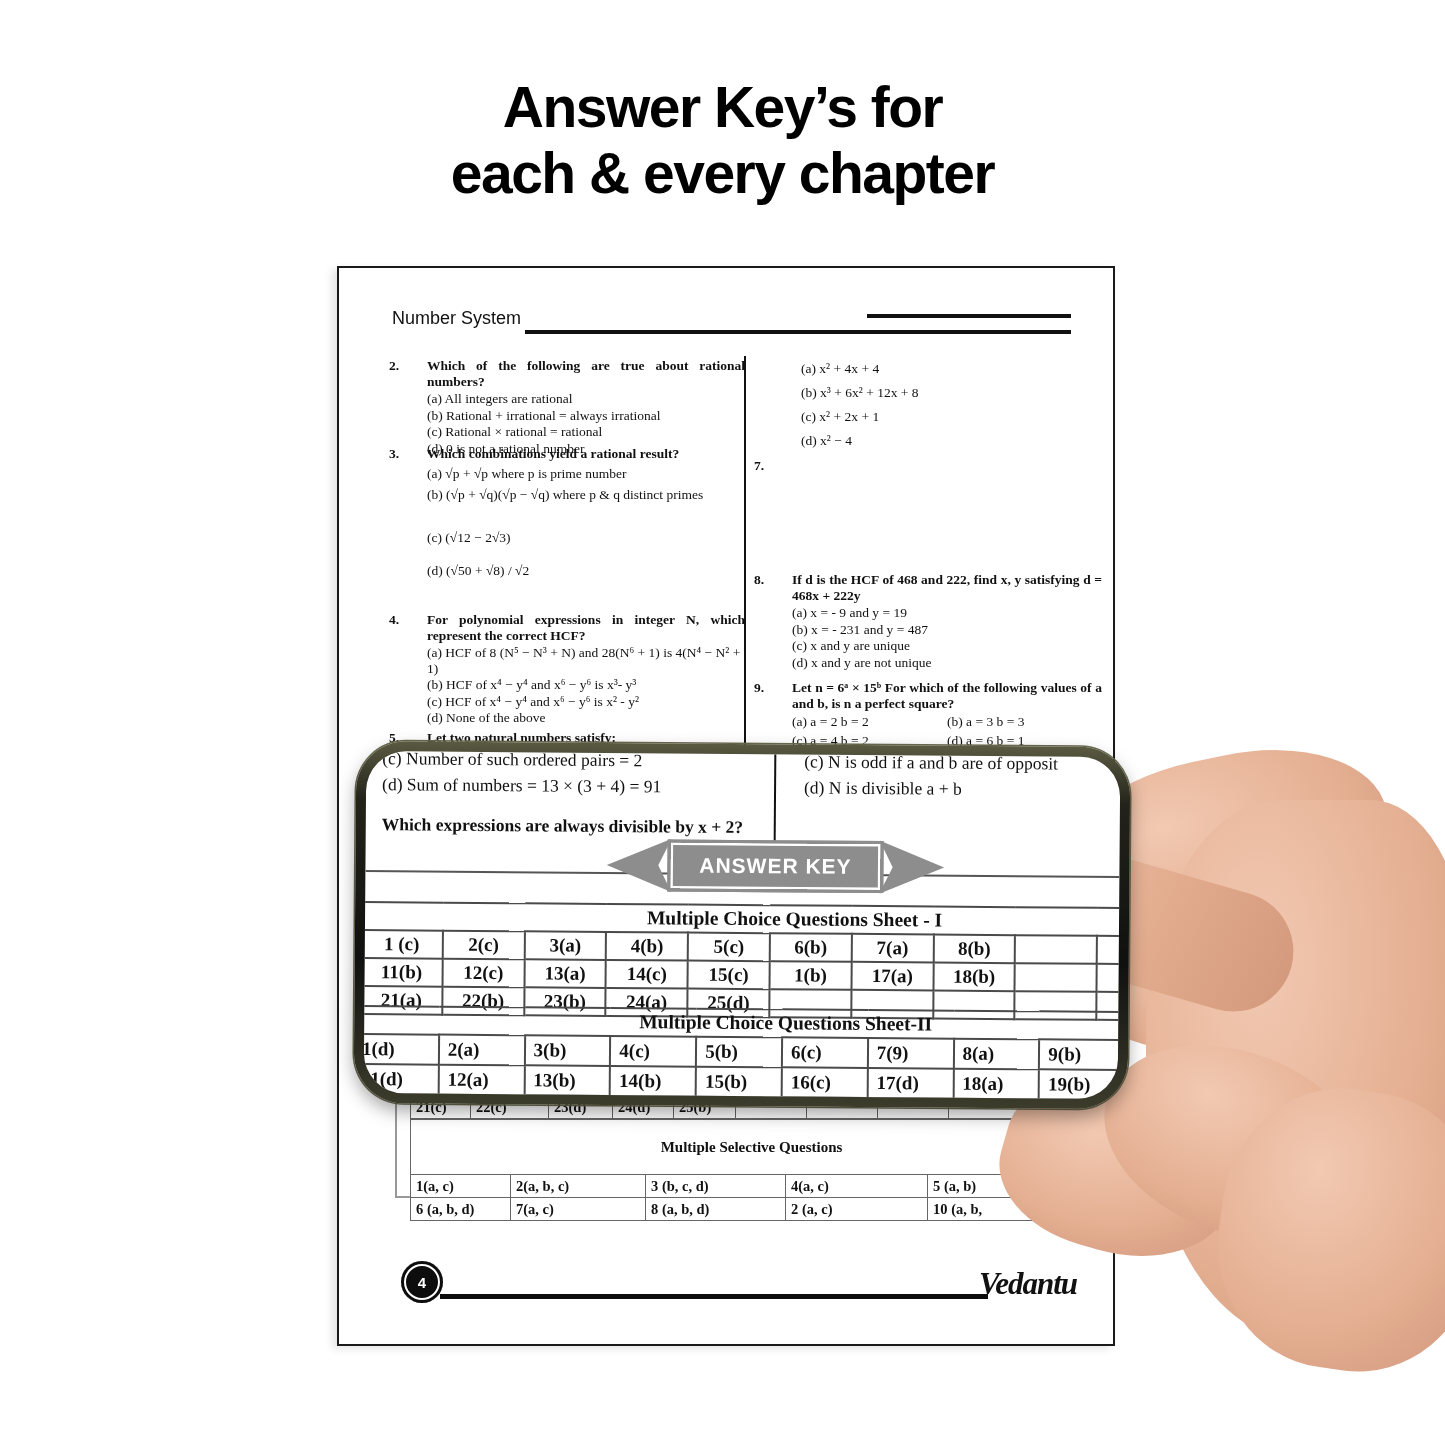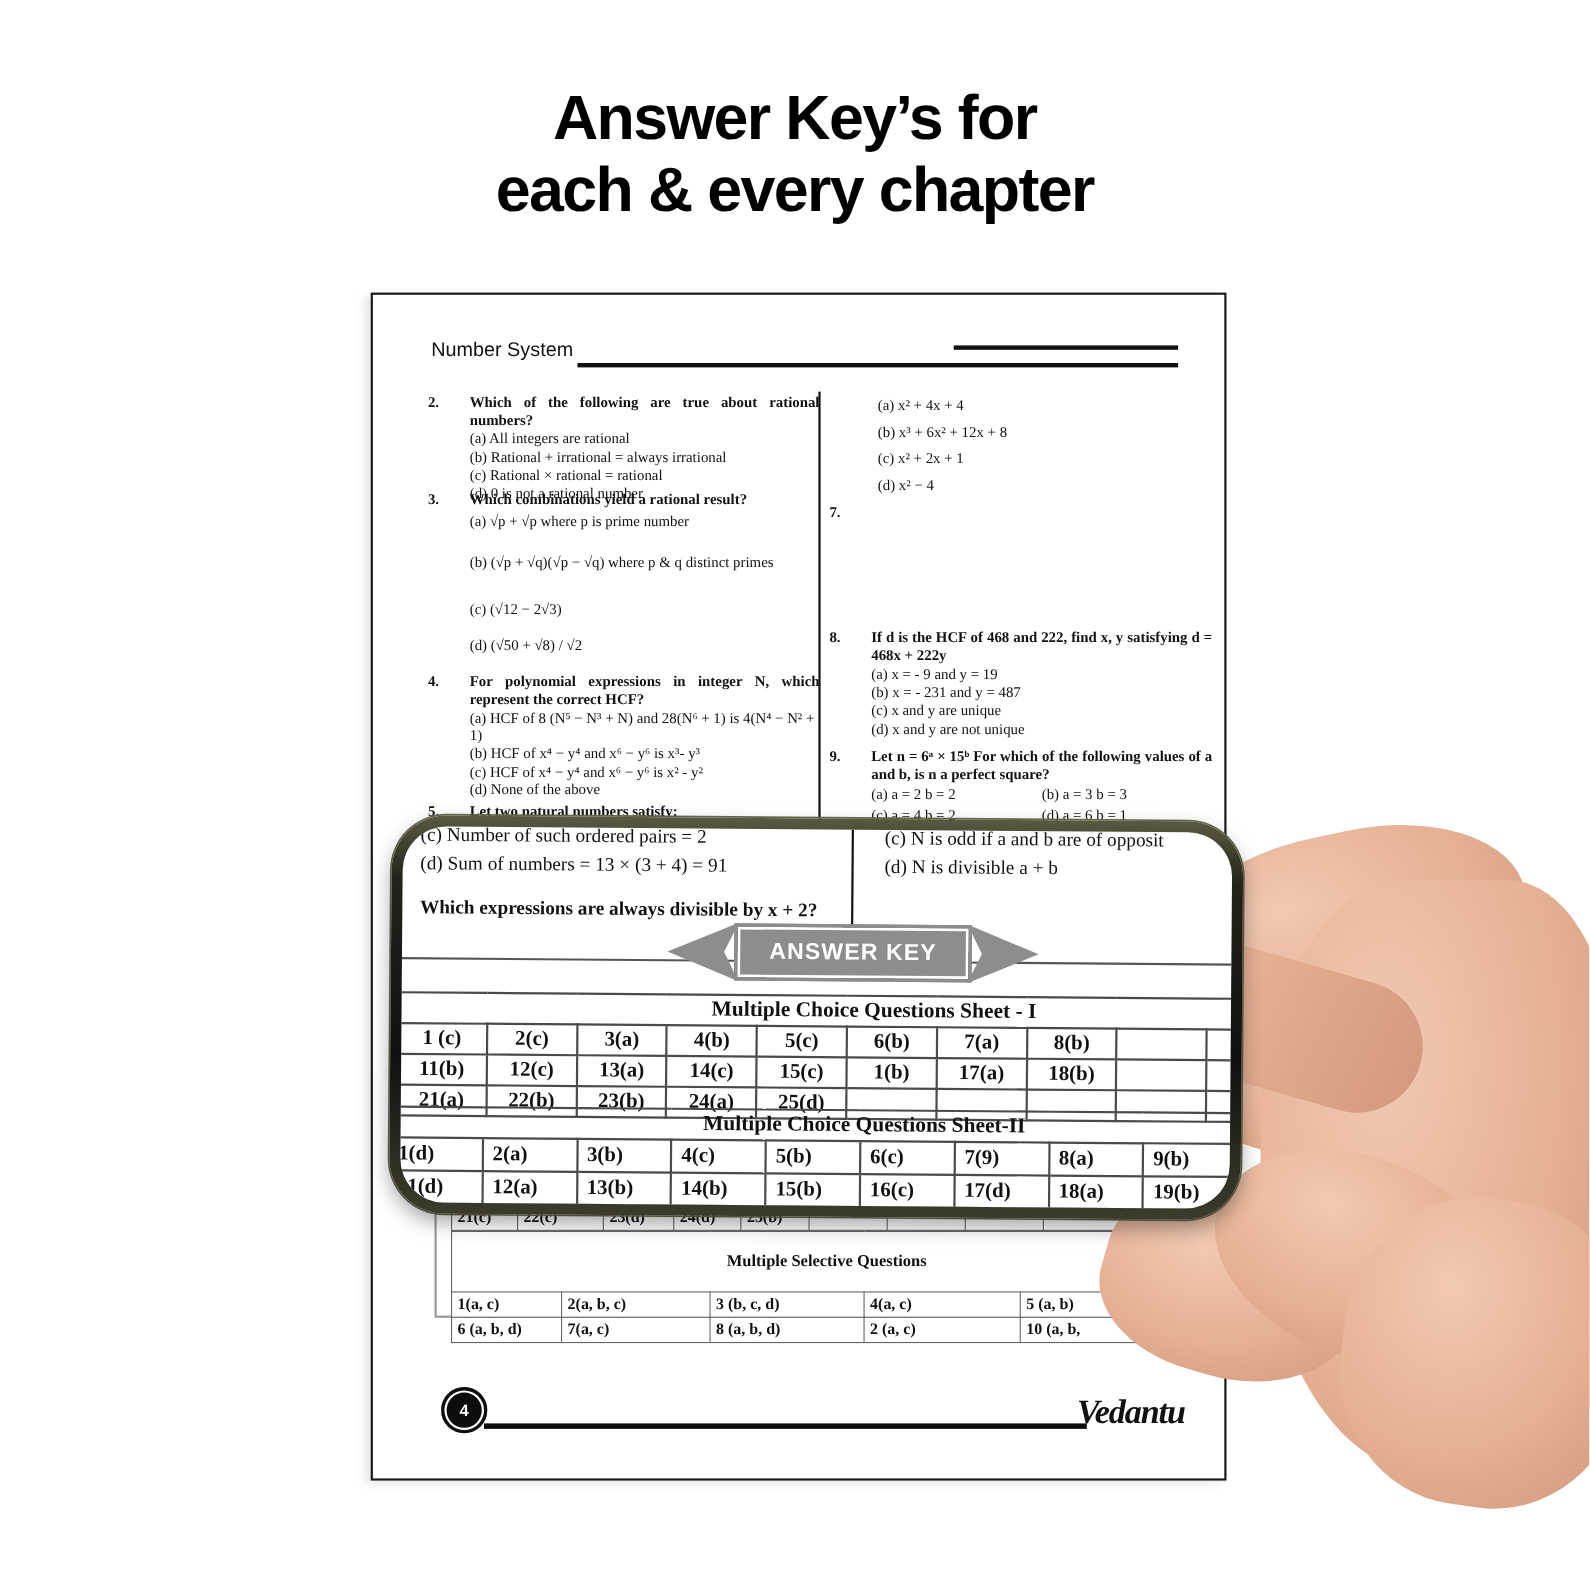--- a/index.html
+++ b/index.html
@@ -113,21 +113,21 @@
         <div class="opt">(c) Rational × rational = rational</div>
         <div class="opt">(d) 0 is not a rational number</div>
       </div>
     </div>
 
     <div class="q" style="left:50px;top:178px;width:356px;">
       <div class="qnum">3.</div>
       <div class="qbody">
         <div class="qtext">Which combinations yield a rational result?</div>
         <div class="opt" style="margin-top:4px;">(a) √p + √p  where p is prime number</div>
-        <div class="opt" style="margin-top:20px;line-height:19px;">(b) (√p + √q)(√p − √q) where p &amp; q distinct primes</div>
+        <div class="opt" style="margin-top:4px;line-height:19px;">(b) (√p + √q)(√p − √q) where p &amp; q distinct primes</div>
         <div class="opt" style="margin-top:24px;line-height:20px;">(c) (√12 − 2√3)</div>
         <div class="opt" style="margin-top:12px;line-height:22px;">(d) (√50 + √8) / √2</div>
       </div>
     </div>
 
     <div class="q" style="left:50px;top:344px;width:356px;">
       <div class="qnum">4.</div>
       <div class="qbody">
         <div class="qtext">For polynomial expressions in integer N, which represent the correct HCF?</div>
         <div class="opt">(a) HCF of 8 (N⁵ − N³ + N) and 28(N⁶ + 1) is 4(N⁴ − N² + 1)</div>
@@ -138,21 +138,21 @@
     </div>
 
     <div class="q" style="left:50px;top:462px;width:356px;">
       <div class="qnum">5.</div>
       <div class="qbody">
         <div class="qtext">Let two natural numbers satisfy:</div>
         <div class="qtext">HCF = 13</div>
       </div>
     </div>
 
-    <div class="q" style="left:405px;top:88px;width:348px;gap:16px;">
+    <div class="q" style="left:424px;top:88px;width:348px;">
       <div class="qnum"></div>
       <div class="qbody" style="line-height:23px;">
         <div class="opt">(a) x² + 4x + 4</div>
         <div class="opt">(b) x³ + 6x² + 12x + 8</div>
         <div class="opt">(c) x² + 2x + 1</div>
         <div class="opt">(d) x² − 4</div>
       </div>
     </div>
 
     <div class="q" style="left:415px;top:190px;width:348px;">

